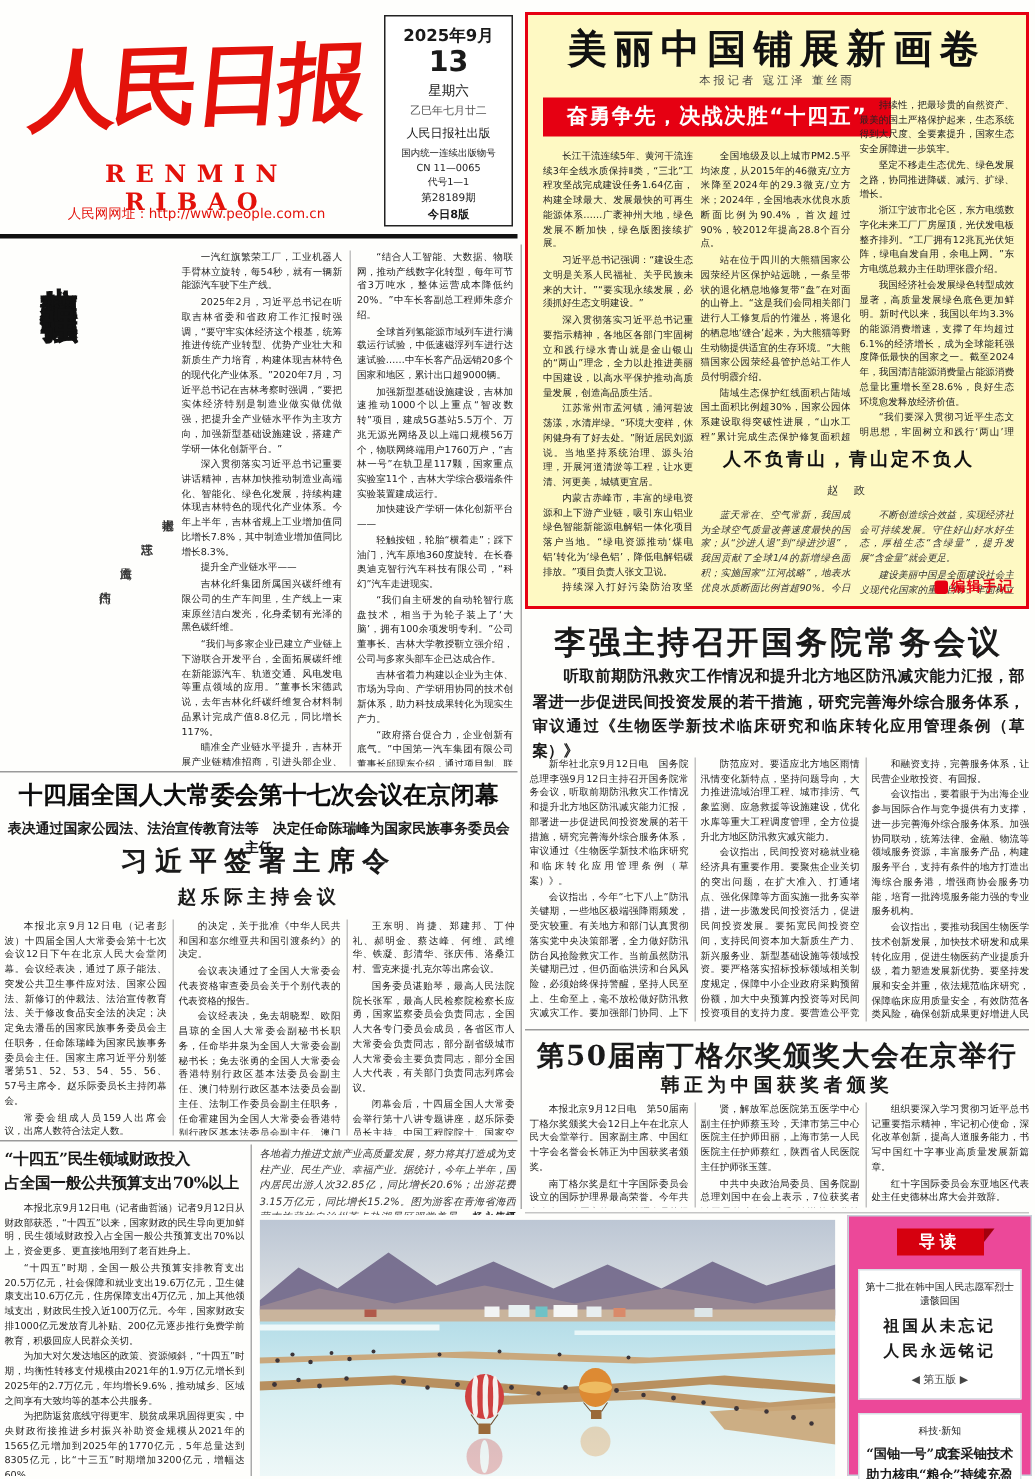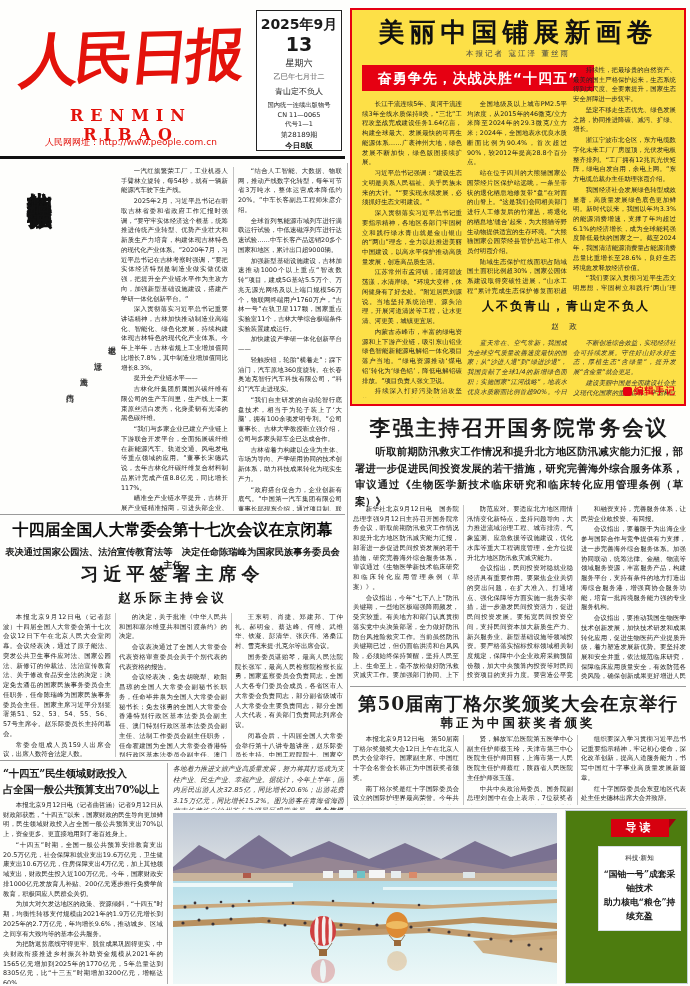--- a/index.html
+++ b/index.html
@@ -12,34 +12,34 @@
   .bodytext .para{margin:0 0 1px 0;text-indent:2em;}
   .kai{font-style:italic;color:#333;}
   .hline{position:absolute;height:1px;background:#9a9a9a;}
   .vline{position:absolute;width:1px;background:#c2c2c2;}
 
   
   .logo{font-family:"DejaVu Serif", serif;font-weight:900;color:#e3120b;font-size:58px;line-height:86px;letter-spacing:-3px;transform:skewX(-7deg) rotate(-1.5deg);text-align:center;}
   .pinyin{font-family:"DejaVu Serif", serif;font-weight:700;color:#e3120b;font-size:16px;letter-spacing:7px;text-align:center;}
   .website{color:#e3120b;font-size:9px;font-weight:400;text-align:center;}
   .datebox{border:1.5px solid #222;background:#fff;text-align:center;padding:5px 2px;box-sizing:border-box;}
-  .datebox .dl1{font-weight:700;font-size:14px;}
+  .datebox .dl1{font-weight:700;font-size:11px;}
   .datebox .dl2{font-weight:700;font-size:19px;line-height:1.15;}
   .datebox .dl3{font-size:9px;margin-top:1px;}
   .datebox .dl4{font-size:7.3px;color:#555;margin-top:2px;}
   .datebox .dl5{font-size:8px;margin-top:4px;font-family:"DejaVu Serif",serif;}
   .datebox .dl6{font-size:6.3px;margin-top:4px;}
   .datebox .dl7{font-size:6.5px;margin-top:1px;}
   .datebox .dl8{font-size:6.5px;margin-top:1px;}
   .datebox .dl9{font-size:7px;margin-top:1px;}
   .datebox .dl10{font-size:7.5px;margin-top:1px;font-weight:700;}
   .mast-rule{position:absolute;left:0;top:156px;width:345px;height:2.5px;background:#111;}
 
   
-  .leadbox{left:350px;top:8px;width:336px;height:398px;border:2px solid #e60012;background:#fde047;box-sizing:border-box;}
+  .leadbox{left:350px;top:8px;width:336px;height:398px;border:2px solid #e60012;background:#fef9c3;box-sizing:border-box;}
   .lead-headline{left:0;right:0;top:5px;font-size:26px;font-weight:900;letter-spacing:5px;color:#111;}
   .lead-byline{left:0;right:0;top:39px;font-size:7.5px;color:#444;letter-spacing:2px;}
   .lead-banner{left:10px;top:55px;width:232px;height:26px;background:#e60012;color:#fff;font-weight:900;font-size:14px;line-height:26px;text-align:center;letter-spacing:1px;}
   .lead-sub{left:100px;top:288px;width:228px;font-size:12px;font-weight:900;letter-spacing:2px;color:#111;}
   .lead-subauthor{left:100px;top:312px;width:228px;font-size:7.5px;color:#333;letter-spacing:4px;}
   .ednote{right:8px;bottom:6px;display:flex;align-items:center;gap:2px;}
   .ednote .sq{width:9px;height:9px;background:#e60012;border-radius:2px;display:inline-block;}
   .ednote .tx{color:#e60012;font-weight:900;font-size:9.5px;letter-spacing:1px;}
 
   
@@ -60,21 +60,21 @@
   .lq-subdeck{font-size:10.3px;font-weight:700;line-height:1.62;text-align:justify;}
   .lq-subdeck .para{text-indent:2em;margin:0;}
 
   .ng-headline{font-size:18.5px;font-weight:900;letter-spacing:1px;}
   .ng-sub{font-size:12.5px;font-weight:700;letter-spacing:3px;}
 
   .fin-headline{font-size:10.4px;font-weight:900;line-height:1.55;white-space:pre-line;letter-spacing:-0.2px;font-family:"DejaVu Serif",serif;}
   .caption{font-size:6.8px;line-height:1.55;text-align:justify;font-style:italic;color:#333;}
   .caption .credit{font-style:normal;font-weight:700;color:#222;}
 
-  .daodu{background:#4d7c0f;border:1px solid #c6d0d9;box-sizing:border-box;padding-left:26px;}
+  .daodu{background:#ec4899;border:1px solid #c6d0d9;box-sizing:border-box;}
   .daodu-badge{position:relative;width:58px;height:18px;background:#d6000f;color:#fff;font-weight:900;font-size:11px;line-height:18px;text-align:center;letter-spacing:3px;margin:8px auto 0;}
   .daodu-badge::after{content:"";position:absolute;right:-7px;top:0;border-top:9px solid #8f000a;border-bottom:9px solid transparent;border-left:0;border-right:7px solid transparent;border-top-color:#a3000c;}
   .dcard{background:#fff;border:1px solid #d7dee4;margin:9px 6px 0;padding:7px 3px;text-align:center;}
   .dcard .kicker{font-size:6.6px;color:#222;font-family:"DejaVu Serif",serif;}
   .dcard .dtitle{font-size:10.5px;font-weight:900;letter-spacing:2px;line-height:1.6;white-space:pre-line;margin-top:4px;font-family:"DejaVu Serif",serif;}
   .dcard .dtitle2{font-size:8.8px;letter-spacing:0;}
   .dcard .dpage{font-size:7.3px;color:#444;margin-top:5px;}
 </style>
 </head>
 <body>
@@ -85,21 +85,21 @@
     <div class="logo">人民日报</div>
   </div>
   <div class="abs pinyin" style="left:22px;top:106px;width:218px;">RENMIN RIBAO</div>
   <div class="abs website" style="left:12px;top:136px;width:238px;">人民网网址：http://www.people.com.cn</div>
 
   <div class="abs datebox" style="left:256px;top:10px;width:86px;height:141px;">
     <div class="dl1">2025年9月</div>
     <div class="dl2">13</div>
     <div class="dl3">星期六</div>
     <div class="dl4">乙巳年七月廿二</div>
-    <div class="dl5">青山定不负人</div>
+    <div class="dl5">人民日报社出版</div>
     <div class="dl6">国内统一连续出版物号</div>
     <div class="dl7">CN 11—0065</div>
     <div class="dl8">代号1—1</div>
     <div class="dl9">第28189期</div>
     <div class="dl10">今日8版</div>
   </div>
   <div class="mast-rule"></div>
 
   <div class="abs leadbox">
     <div class="abs center serif lead-headline">美丽中国铺展新画卷</div>
@@ -336,20 +336,26 @@
         <ellipse cx="150" cy="158" rx="12" ry="12" fill="#cf4040"></ellipse>
         <ellipse cx="150" cy="158" rx="3" ry="11" fill="#f4f1ee"></ellipse>
         <ellipse cx="224" cy="148" rx="10" ry="10" fill="#dd8a33"></ellipse>
       </g>
     </svg>
   </div>
 
   <div class="abs daodu" style="left:565px;top:810px;width:123px;height:174px;">
     <div class="daodu-badge">导读</div>
     <div class="dcard">
+      <div class="kicker">第十二批在韩中国人民志愿军烈士遗骸回国</div>
+      <div class="dtitle">祖国从未忘记
+人民永远铭记</div>
+      <div class="dpage">◀ 第五版 ▶</div>
+    </div>
+    <div class="dcard">
       <div class="kicker">科技·新知</div>
       <div class="dtitle dtitle2">“国铀一号”成套采铀技术
 助力核电“粮仓”持续充盈</div>
 
     </div>
   </div>
 
 </div>
 
 </body></html>

